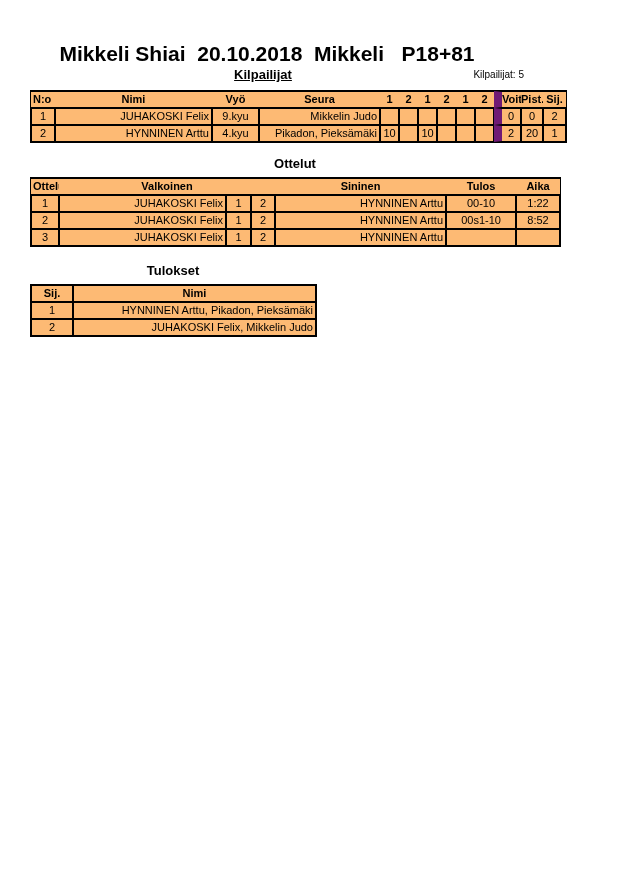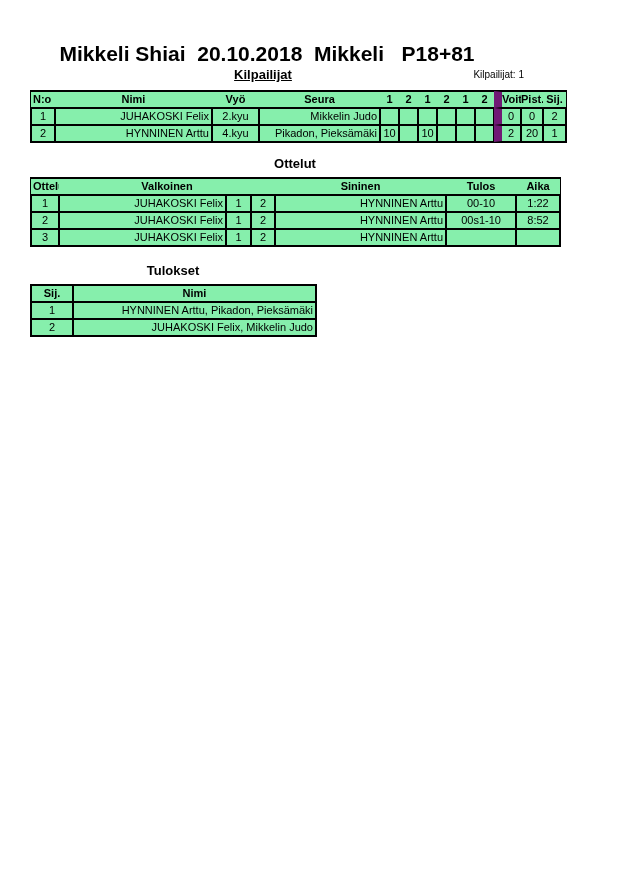--- a/index.html
+++ b/index.html
@@ -14,21 +14,21 @@
   .section-label {
     position:absolute; transform:translateX(-50%);
     font-size:13px; font-weight:bold; white-space:nowrap;
   }
   .lbl-kilpailijat { left:263px; top:67px;text-decoration:underline; }
   .lbl-ottelut     { left:295px; top:156px; }
   .lbl-tulokset    { left:173px; top:263px;text-align:center; }
   .participants-count {
     position:absolute; top:69px; right:10px; font-size:10px;
   }
-  .tbl-wrap { position:absolute; border:1px solid #000; background:#86efac; }
+  .tbl-wrap { position:absolute; border:1px solid #000; background:#fdba74; }
   .wrap-t1 { left:30px; top:90px; }
   .wrap-t2 { left:30px; top:177px; }
   .wrap-t3 { left:30px; top:284px; }
 
   table { border-collapse:separate; border-spacing:0; table-layout:fixed; }
   .t1 { width:535px; }
   .t2 { width:529px; }
   .t3 { width:285px; }
 
   td, th {
@@ -54,21 +54,21 @@
   col.c3-place{width:42px} col.c3-name{width:243px}
 </style>
 </head>
 <body>
 
 <div class="page">
 
   <div class="title">Mikkeli Shiai  20.10.2018  Mikkeli   P18+81</div>
 
   <div class="section-label lbl-kilpailijat">Kilpailijat</div>
-  <div class="participants-count">Kilpailijat: 1</div>
+  <div class="participants-count">Kilpailijat: 5</div>
 
   <div class="tbl-wrap wrap-t1">
     <table class="t1">
       <colgroup>
         <col class="c1-no">
           <col class="c1-name">
           <col class="c1-belt">
           <col class="c1-club">
         <col class="c1-s">
           <col class="c1-s">
@@ -92,21 +92,21 @@
         <th>2</th>
         <th>1</th>
         <th>2</th>
         <th class="thick-l">Voit.</th>
         <th>Pist.</th>
         <th>Sij.</th>
       </tr>
       <tr>
         <td>1</td>
         <td class="al">JUHAKOSKI Felix</td>
-        <td>2.kyu</td>
+        <td>9.kyu</td>
         <td class="al">Mikkelin Judo</td>
         <td></td>
         <td></td>
         <td></td>
         <td></td>
         <td></td>
         <td></td>
         <td class="thick-l">0</td>
         <td>0</td>
         <td>2</td>

